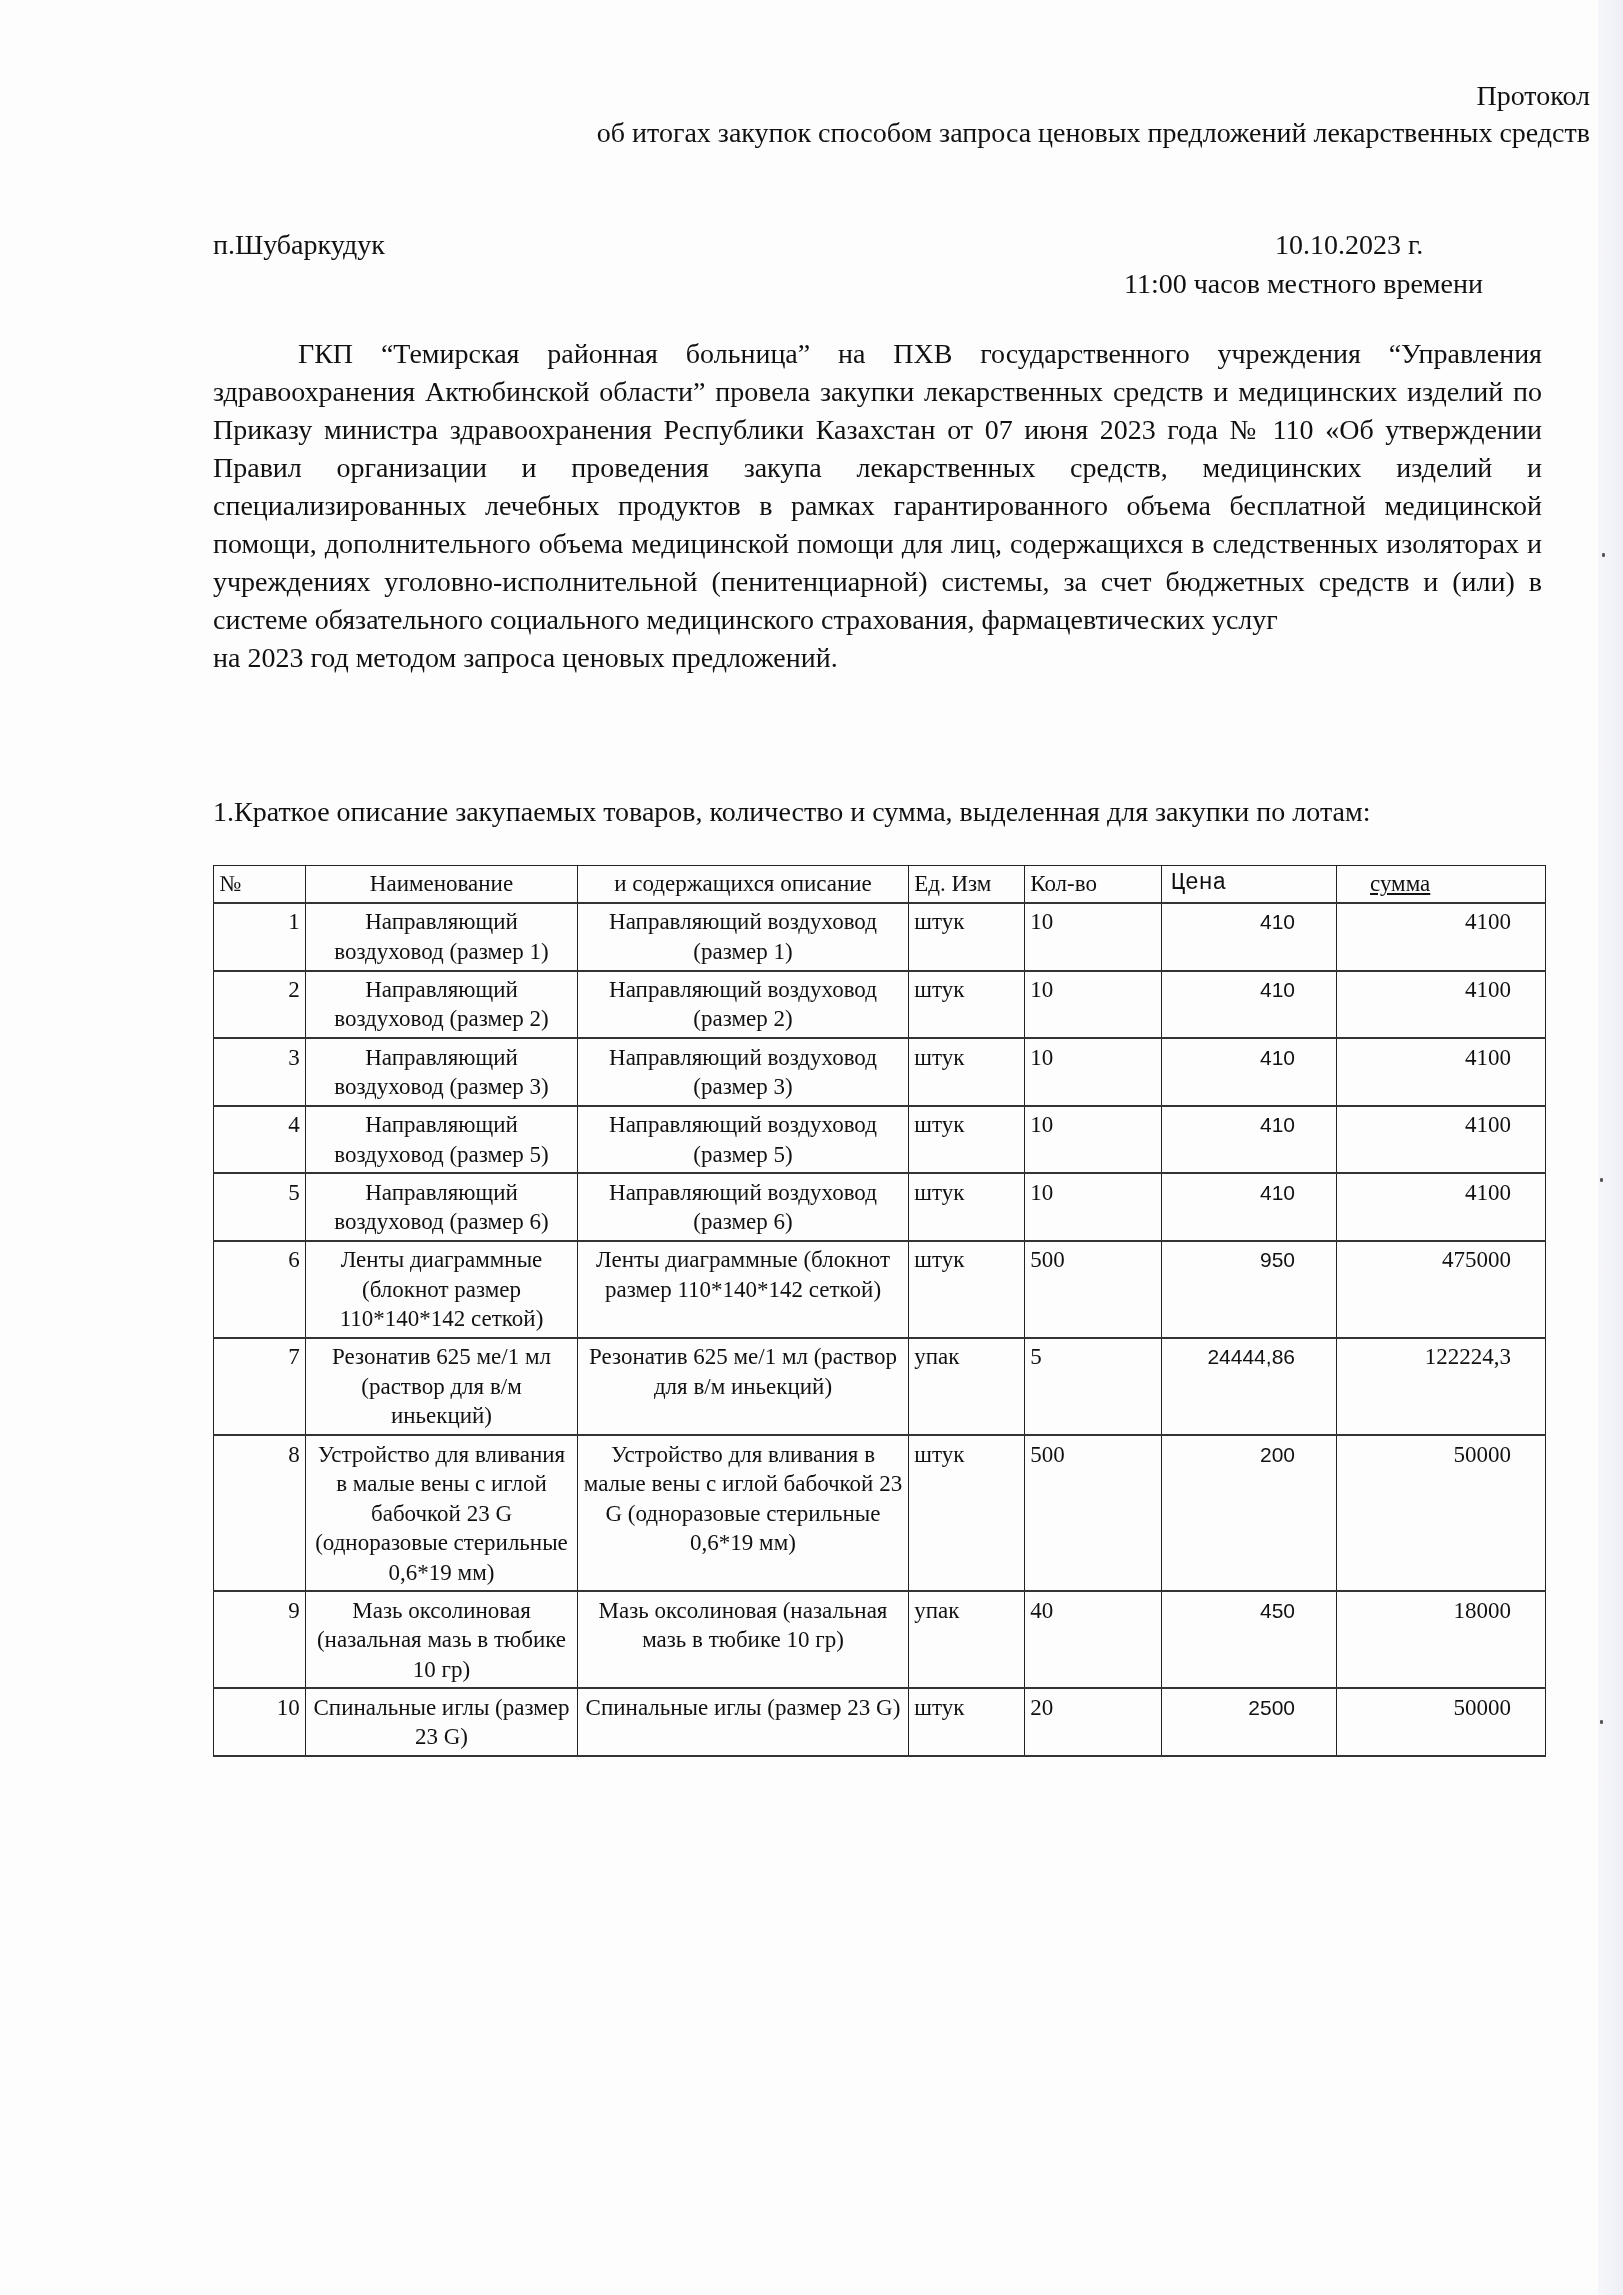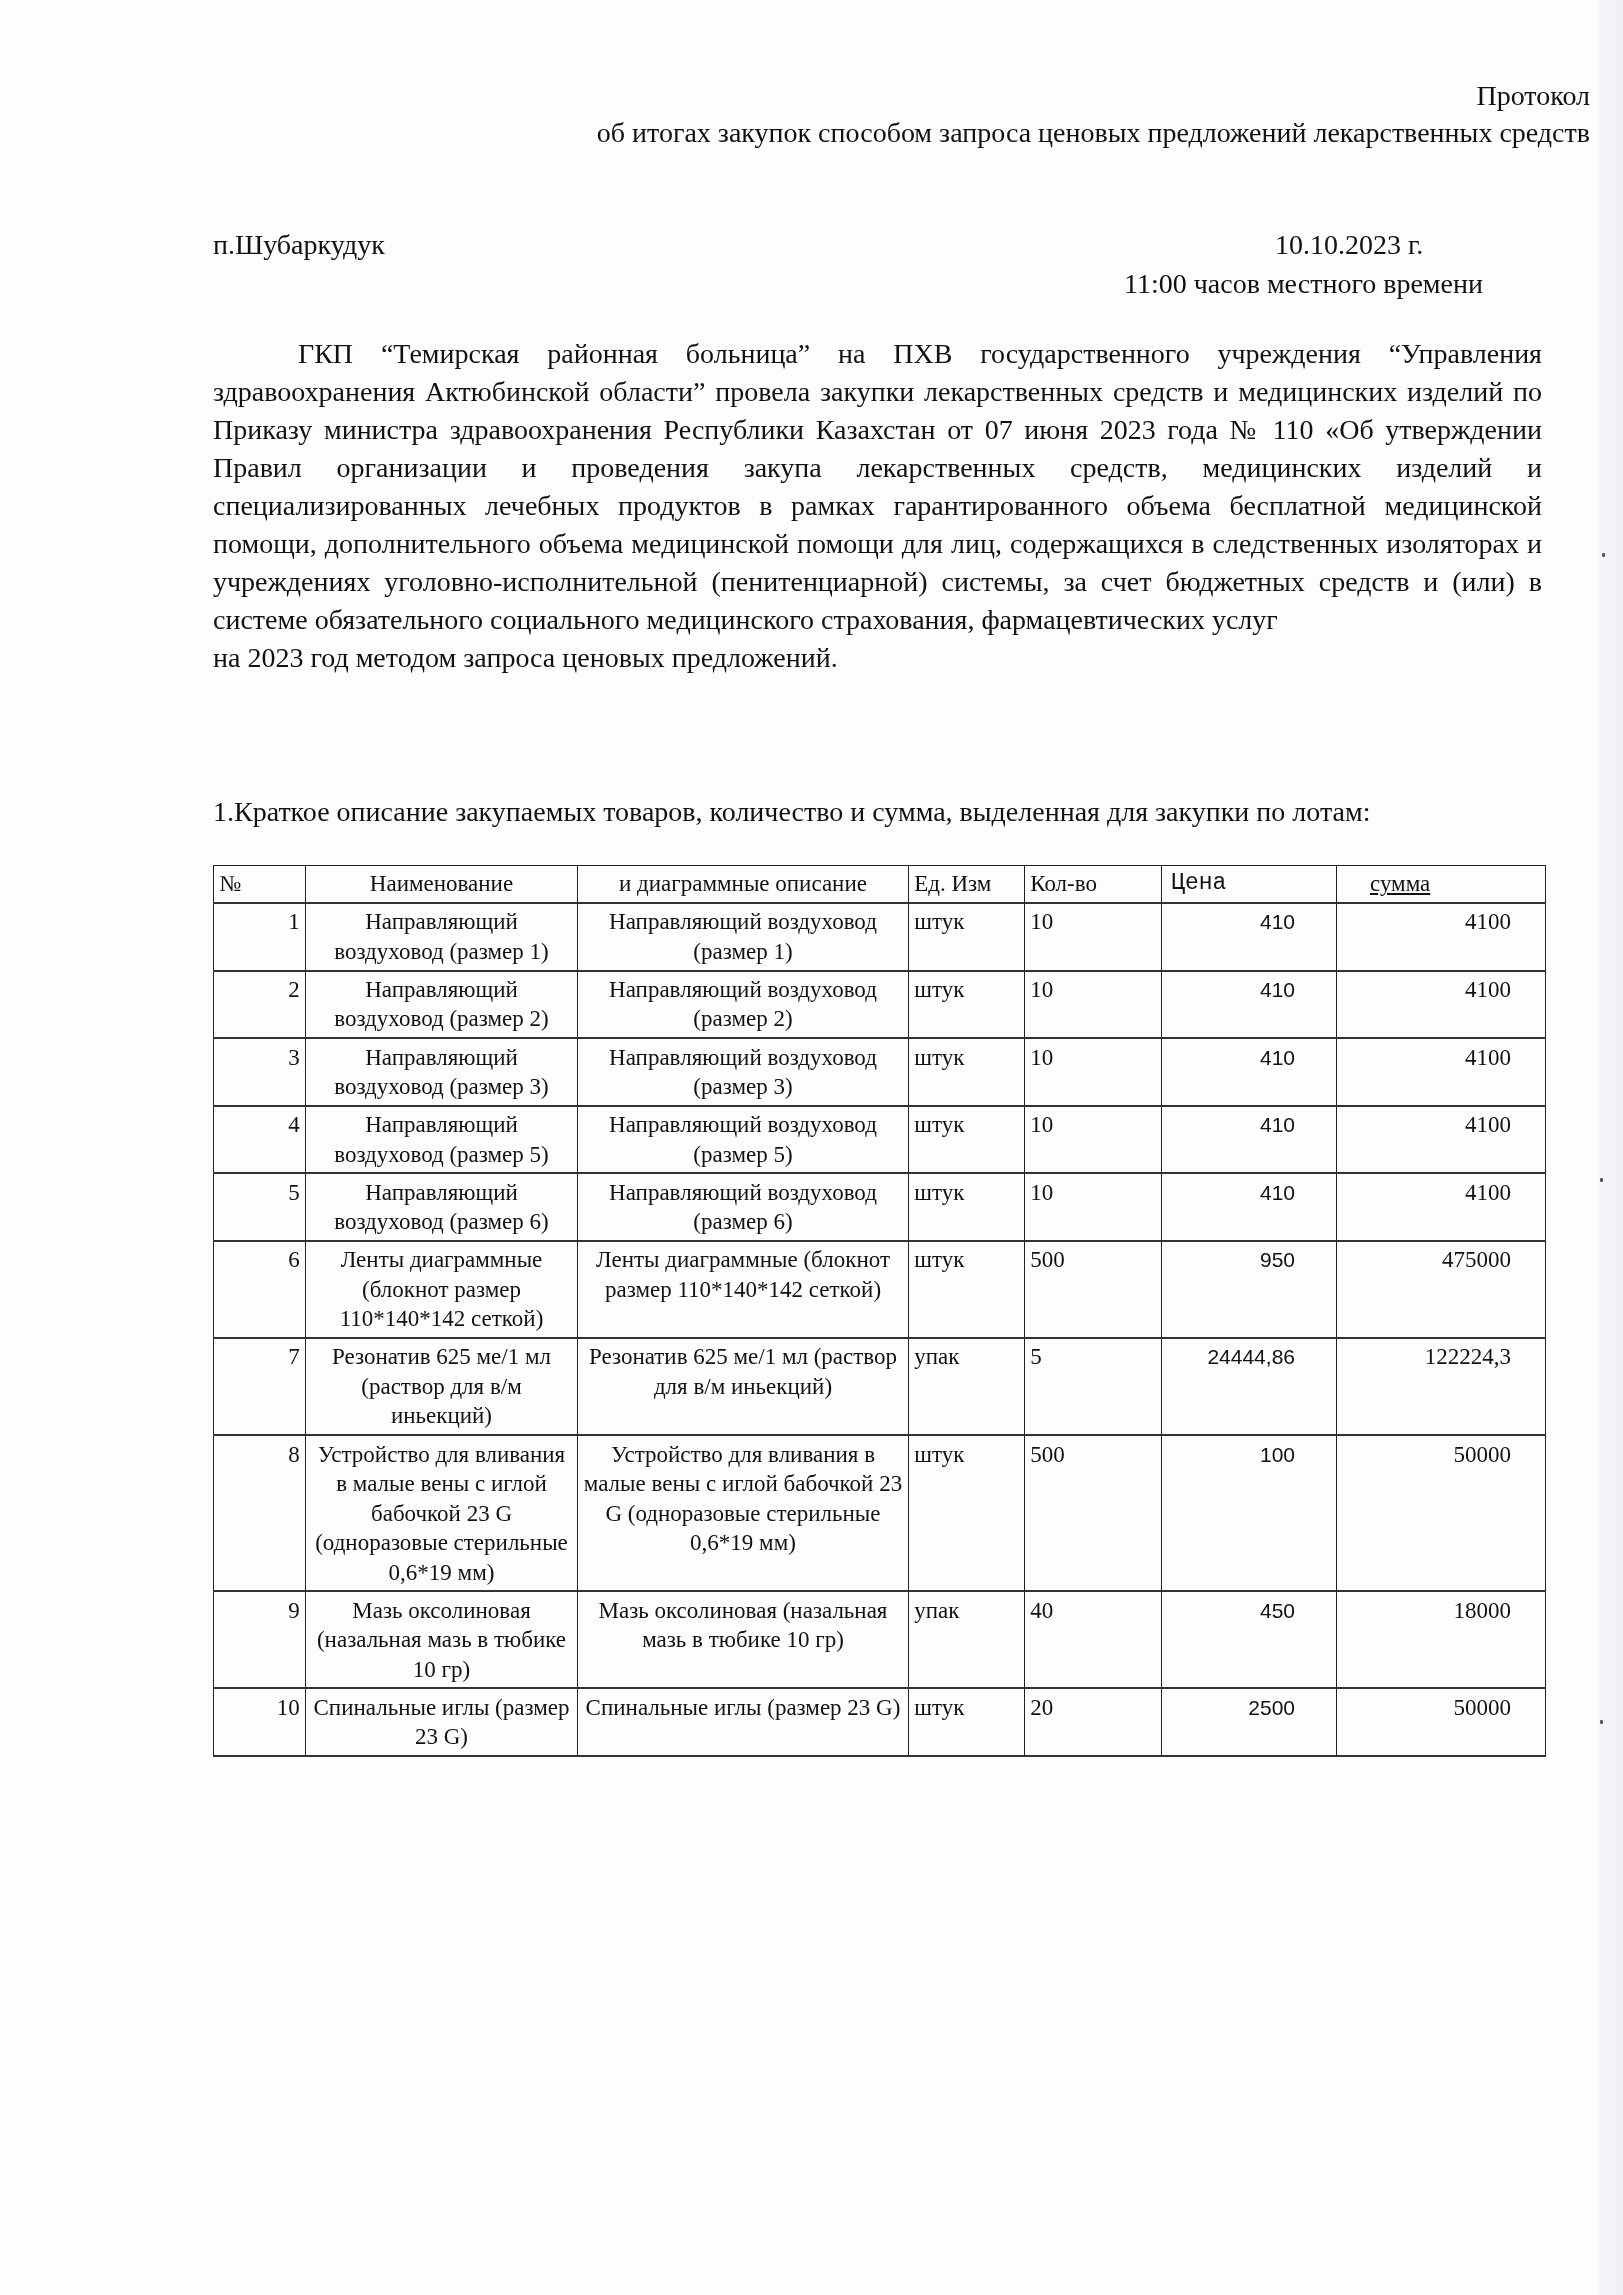--- a/index.html
+++ b/index.html
@@ -76,21 +76,21 @@
     <col style="width:331px">
     <col style="width:116px">
     <col style="width:137px">
     <col style="width:175px">
     <col style="width:209px">
   </colgroup>
   <thead>
     <tr>
       <th class="c-no">№</th>
       <th class="c-name">Наименование</th>
-      <th class="c-desc">и диаграммные описание</th>
+      <th class="c-desc">и содержащихся описание</th>
       <th class="c-unit">Ед. Изм</th>
       <th class="c-qty">Кол-во</th>
       <th class="c-price">Цена</th>
       <th class="c-sum">сумма</th>
     </tr>
   </thead>
   <tbody id="lots-body">
       <tr>
         <td class="c-no">1</td>
         <td class="c-name">Направляющий воздуховод (размер 1)</td>
@@ -153,21 +153,21 @@
         <td class="c-qty">5</td>
         <td class="c-price">24444,86</td>
         <td class="c-sum">122224,3</td>
       </tr>
       <tr>
         <td class="c-no">8</td>
         <td class="c-name">Устройство для вливания в малые вены с иглой бабочкой 23 G (одноразовые стерильные 0,6*19 мм)</td>
         <td class="c-desc">Устройство для вливания в малые вены с иглой бабочкой 23 G (одноразовые стерильные 0,6*19 мм)</td>
         <td class="c-unit">штук</td>
         <td class="c-qty">500</td>
-        <td class="c-price">100</td>
+        <td class="c-price">200</td>
         <td class="c-sum">50000</td>
       </tr>
       <tr>
         <td class="c-no">9</td>
         <td class="c-name">Мазь оксолиновая (назальная мазь в тюбике 10 гр)</td>
         <td class="c-desc">Мазь оксолиновая (назальная мазь в тюбике 10 гр)</td>
         <td class="c-unit">упак</td>
         <td class="c-qty">40</td>
         <td class="c-price">450</td>
         <td class="c-sum">18000</td>

